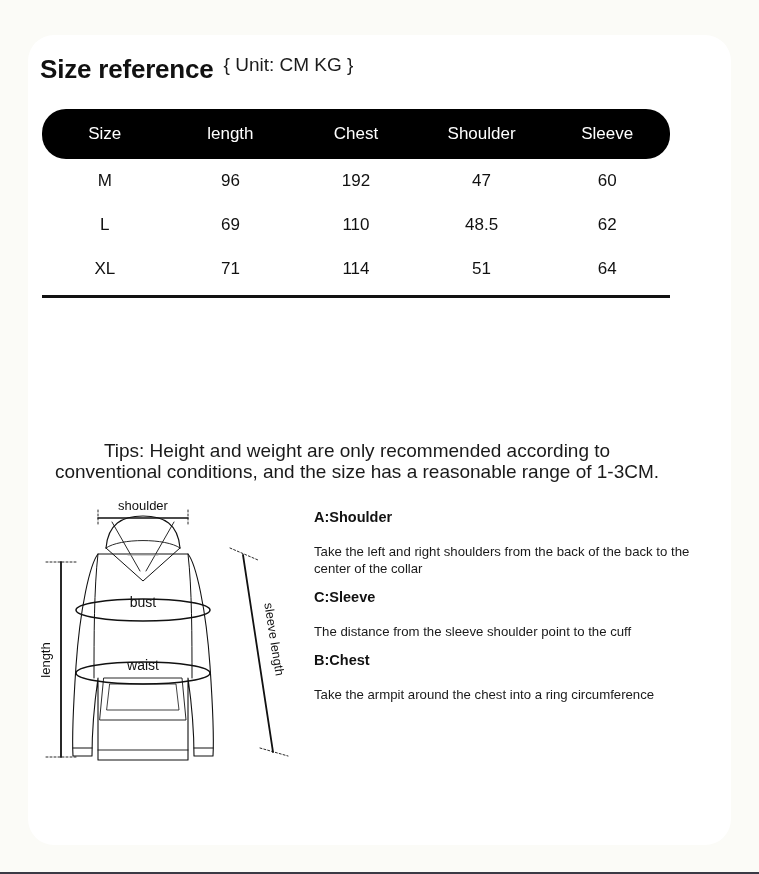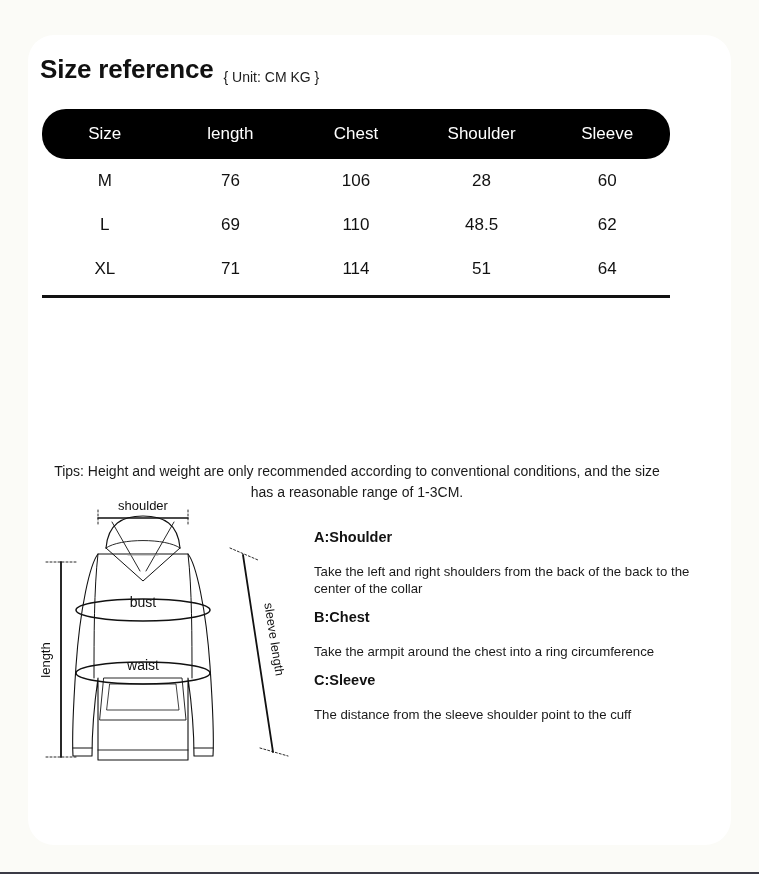--- a/index.html
+++ b/index.html
@@ -31,30 +31,30 @@
     background: #ffffff;
     border-radius: 26px;
   }
 
   
   #title-row {
     position: absolute;
     left: 40px;
     top: 54px;
     display: flex;
-    align-items: flex-end;
+    align-items: flex-start;
   }
   #title-main {
     font-size: 26px;
     font-weight: bold;
     color: #111111;
     letter-spacing: -0.2px;
   }
   #title-unit {
-    font-size: 14px;
+    font-size: 19px;
     color: #1c1c1c;
     margin-left: 10px;
   }
 
   
   #table-wrap {
     position: absolute;
     left: 42px;
     top: 109px;
     width: 628px;
@@ -94,40 +94,40 @@
     width: 628px;
     height: 3px;
     background: #111111;
     margin-top: 4px;
   }
 
   
   #tips {
     position: absolute;
     left: 48px;
-    top: 461px;
+    top: 440px;
     width: 618px;
     text-align: center;
-    font-size: 14px;
+    font-size: 19px;
     line-height: 21px;
     color: #1a1a1a;
   }
 
   
   #diagram {
     position: absolute;
     left: 36px;
     top: 498px;
     width: 272px;
     height: 288px;
   }
   #guide {
     position: absolute;
     left: 314px;
-    top: 528px;
+    top: 508px;
     width: 410px;
   }
   .guide-block {
     margin-bottom: 11px;
   }
   .guide-title {
     font-size: 14.5px;
     font-weight: bold;
     color: #111111;
     line-height: 18px;
@@ -157,23 +157,23 @@
         <th>Size</th>
         <th>length</th>
         <th>Chest</th>
         <th>Shoulder</th>
         <th>Sleeve</th>
       </tr>
     </thead>
     <tbody>
       <tr>
         <td>M</td>
-        <td>76</td>
-        <td>106</td>
-        <td>28</td>
+        <td>96</td>
+        <td>192</td>
+        <td>47</td>
         <td>60</td>
       </tr>
       <tr>
         <td>L</td>
         <td>69</td>
         <td>110</td>
         <td>48.5</td>
         <td>62</td>
       </tr>
       <tr>
@@ -248,20 +248,20 @@
     <text x="234" y="142" text-anchor="middle" font-family="Liberation Sans, sans-serif" font-size="12.5" fill="#111111" transform="rotate(81 234 142)">sleeve length</text>
   </svg>
 </div>
 
 <div id="guide">
   <div class="guide-block">
     <div class="guide-title">A:Shoulder</div>
     <div class="guide-text">Take the left and right shoulders from the back of the back to the center of the collar</div>
   </div>
   <div class="guide-block">
+    <div class="guide-title">C:Sleeve</div>
+    <div class="guide-text">The distance from the sleeve shoulder point to the cuff</div>
+  </div>
+  <div class="guide-block">
     <div class="guide-title">B:Chest</div>
     <div class="guide-text">Take the armpit around the chest into a ring circumference</div>
   </div>
-  <div class="guide-block">
-    <div class="guide-title">C:Sleeve</div>
-    <div class="guide-text">The distance from the sleeve shoulder point to the cuff</div>
-  </div>
 </div>
 
 </body></html>

